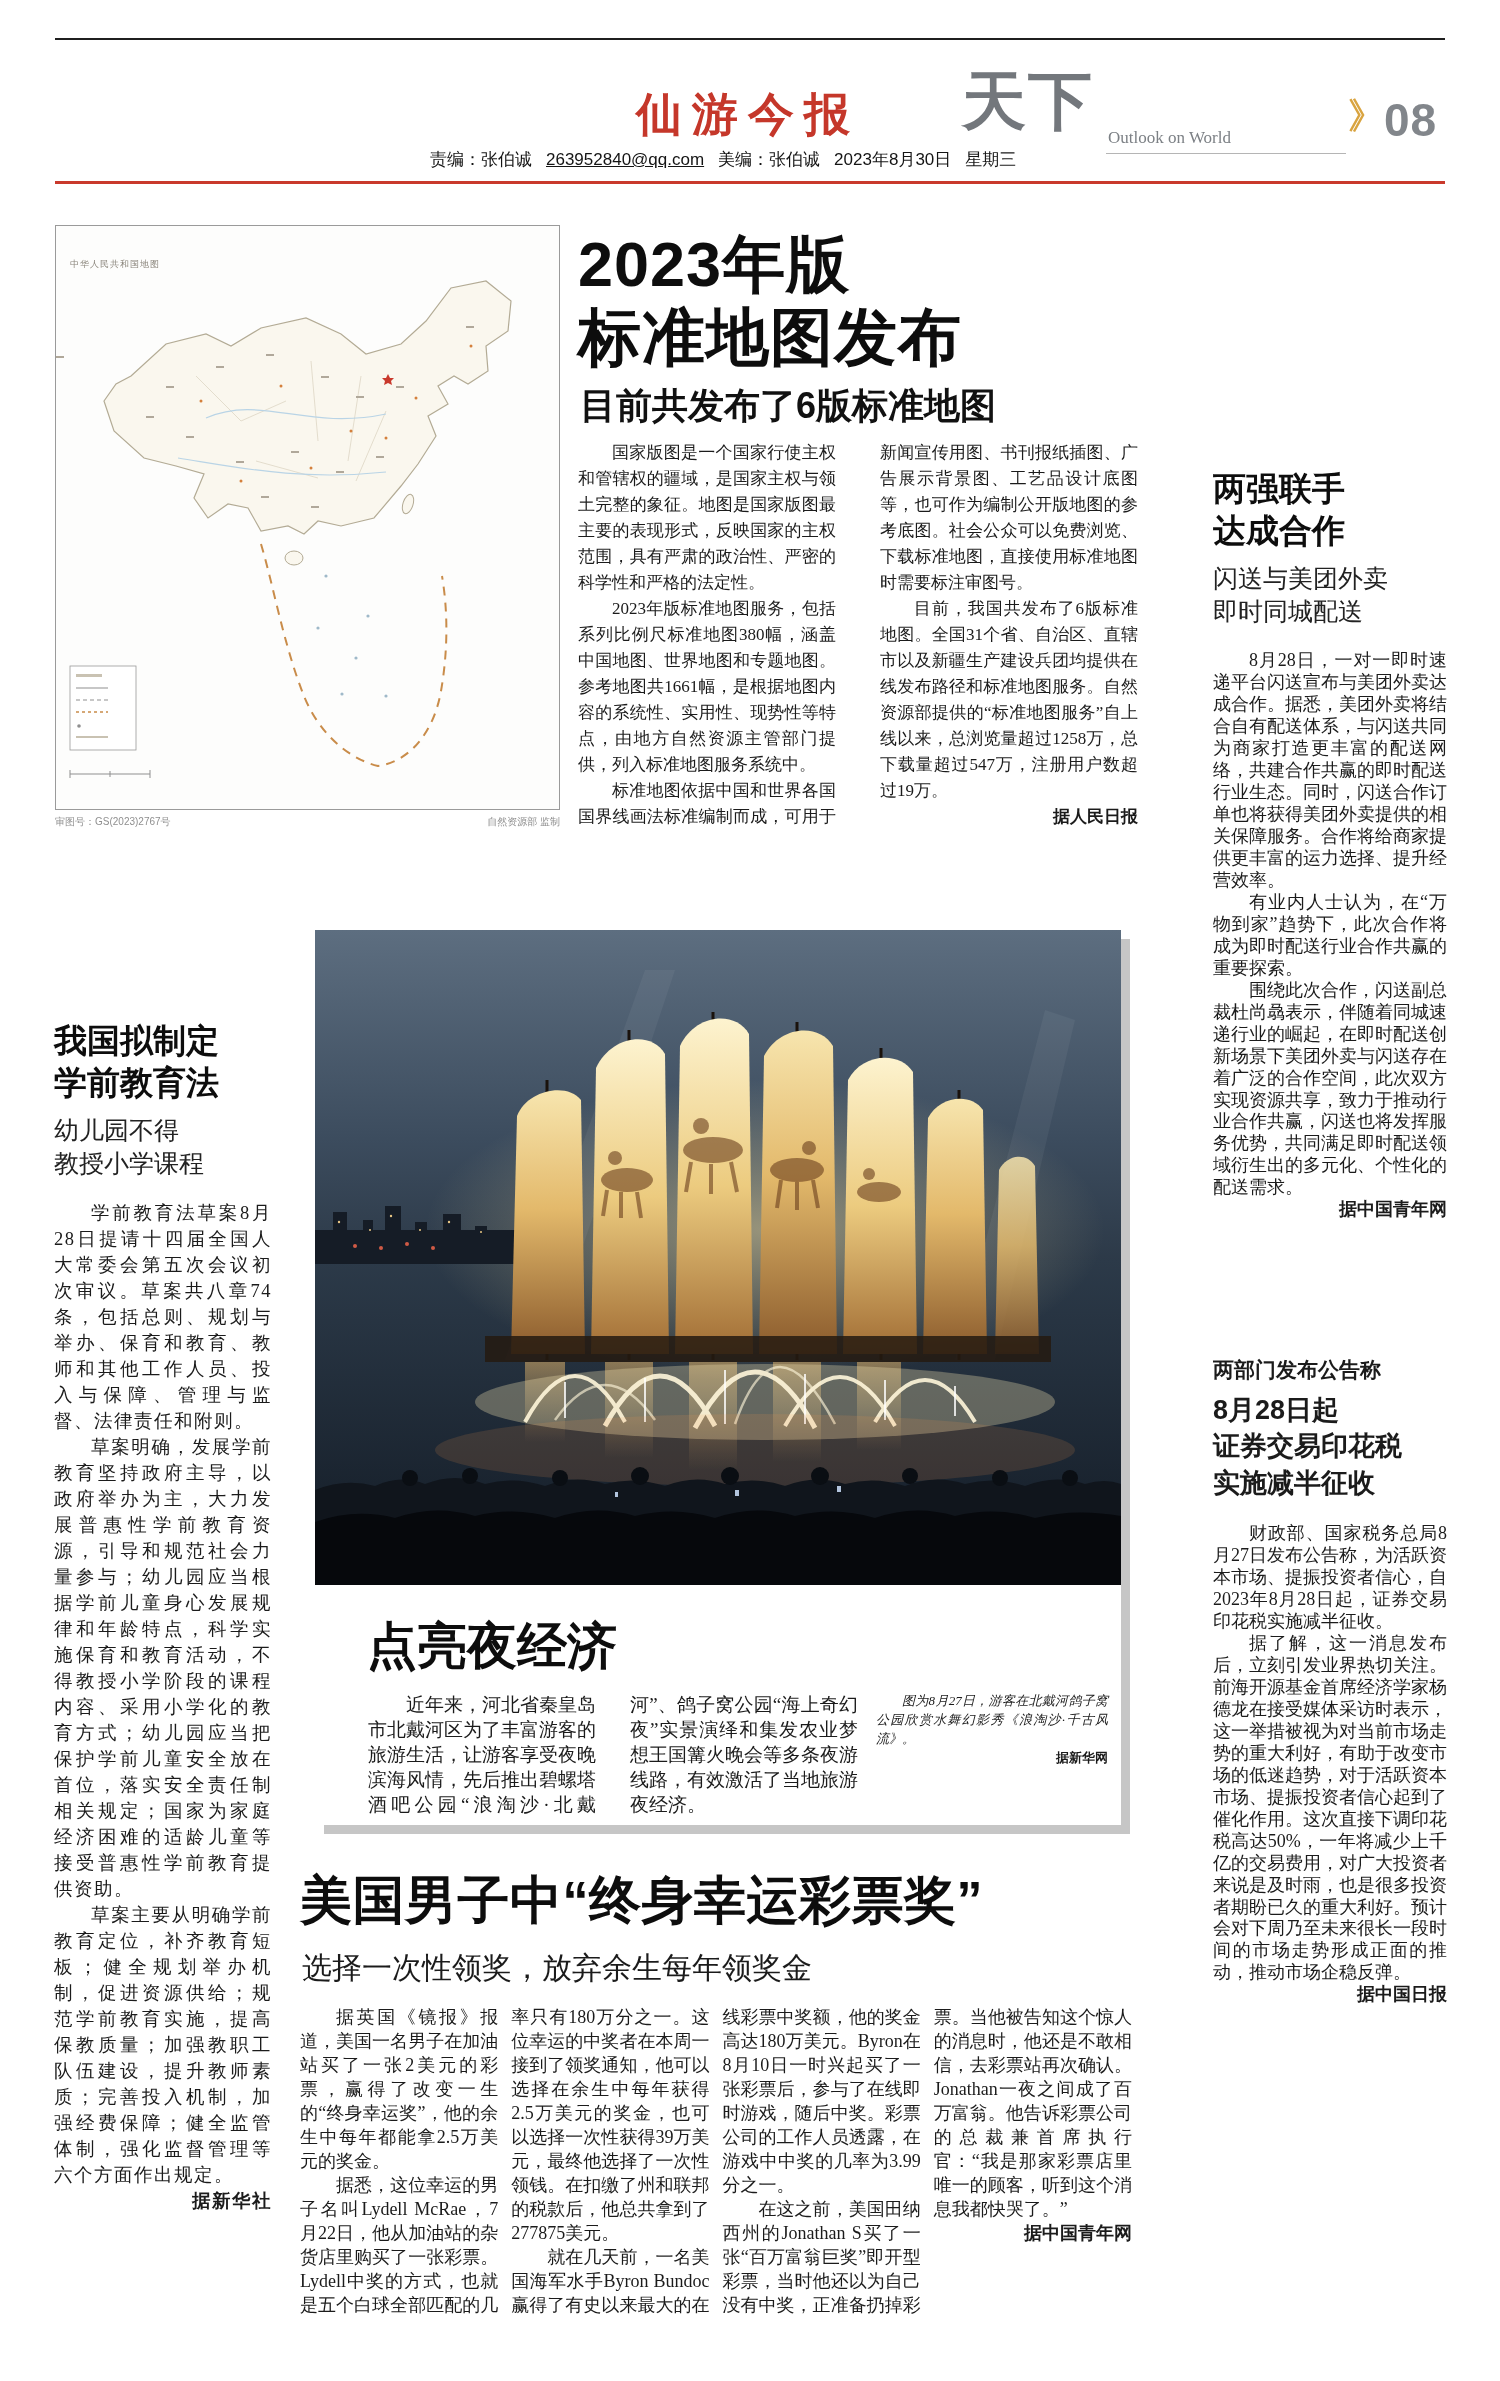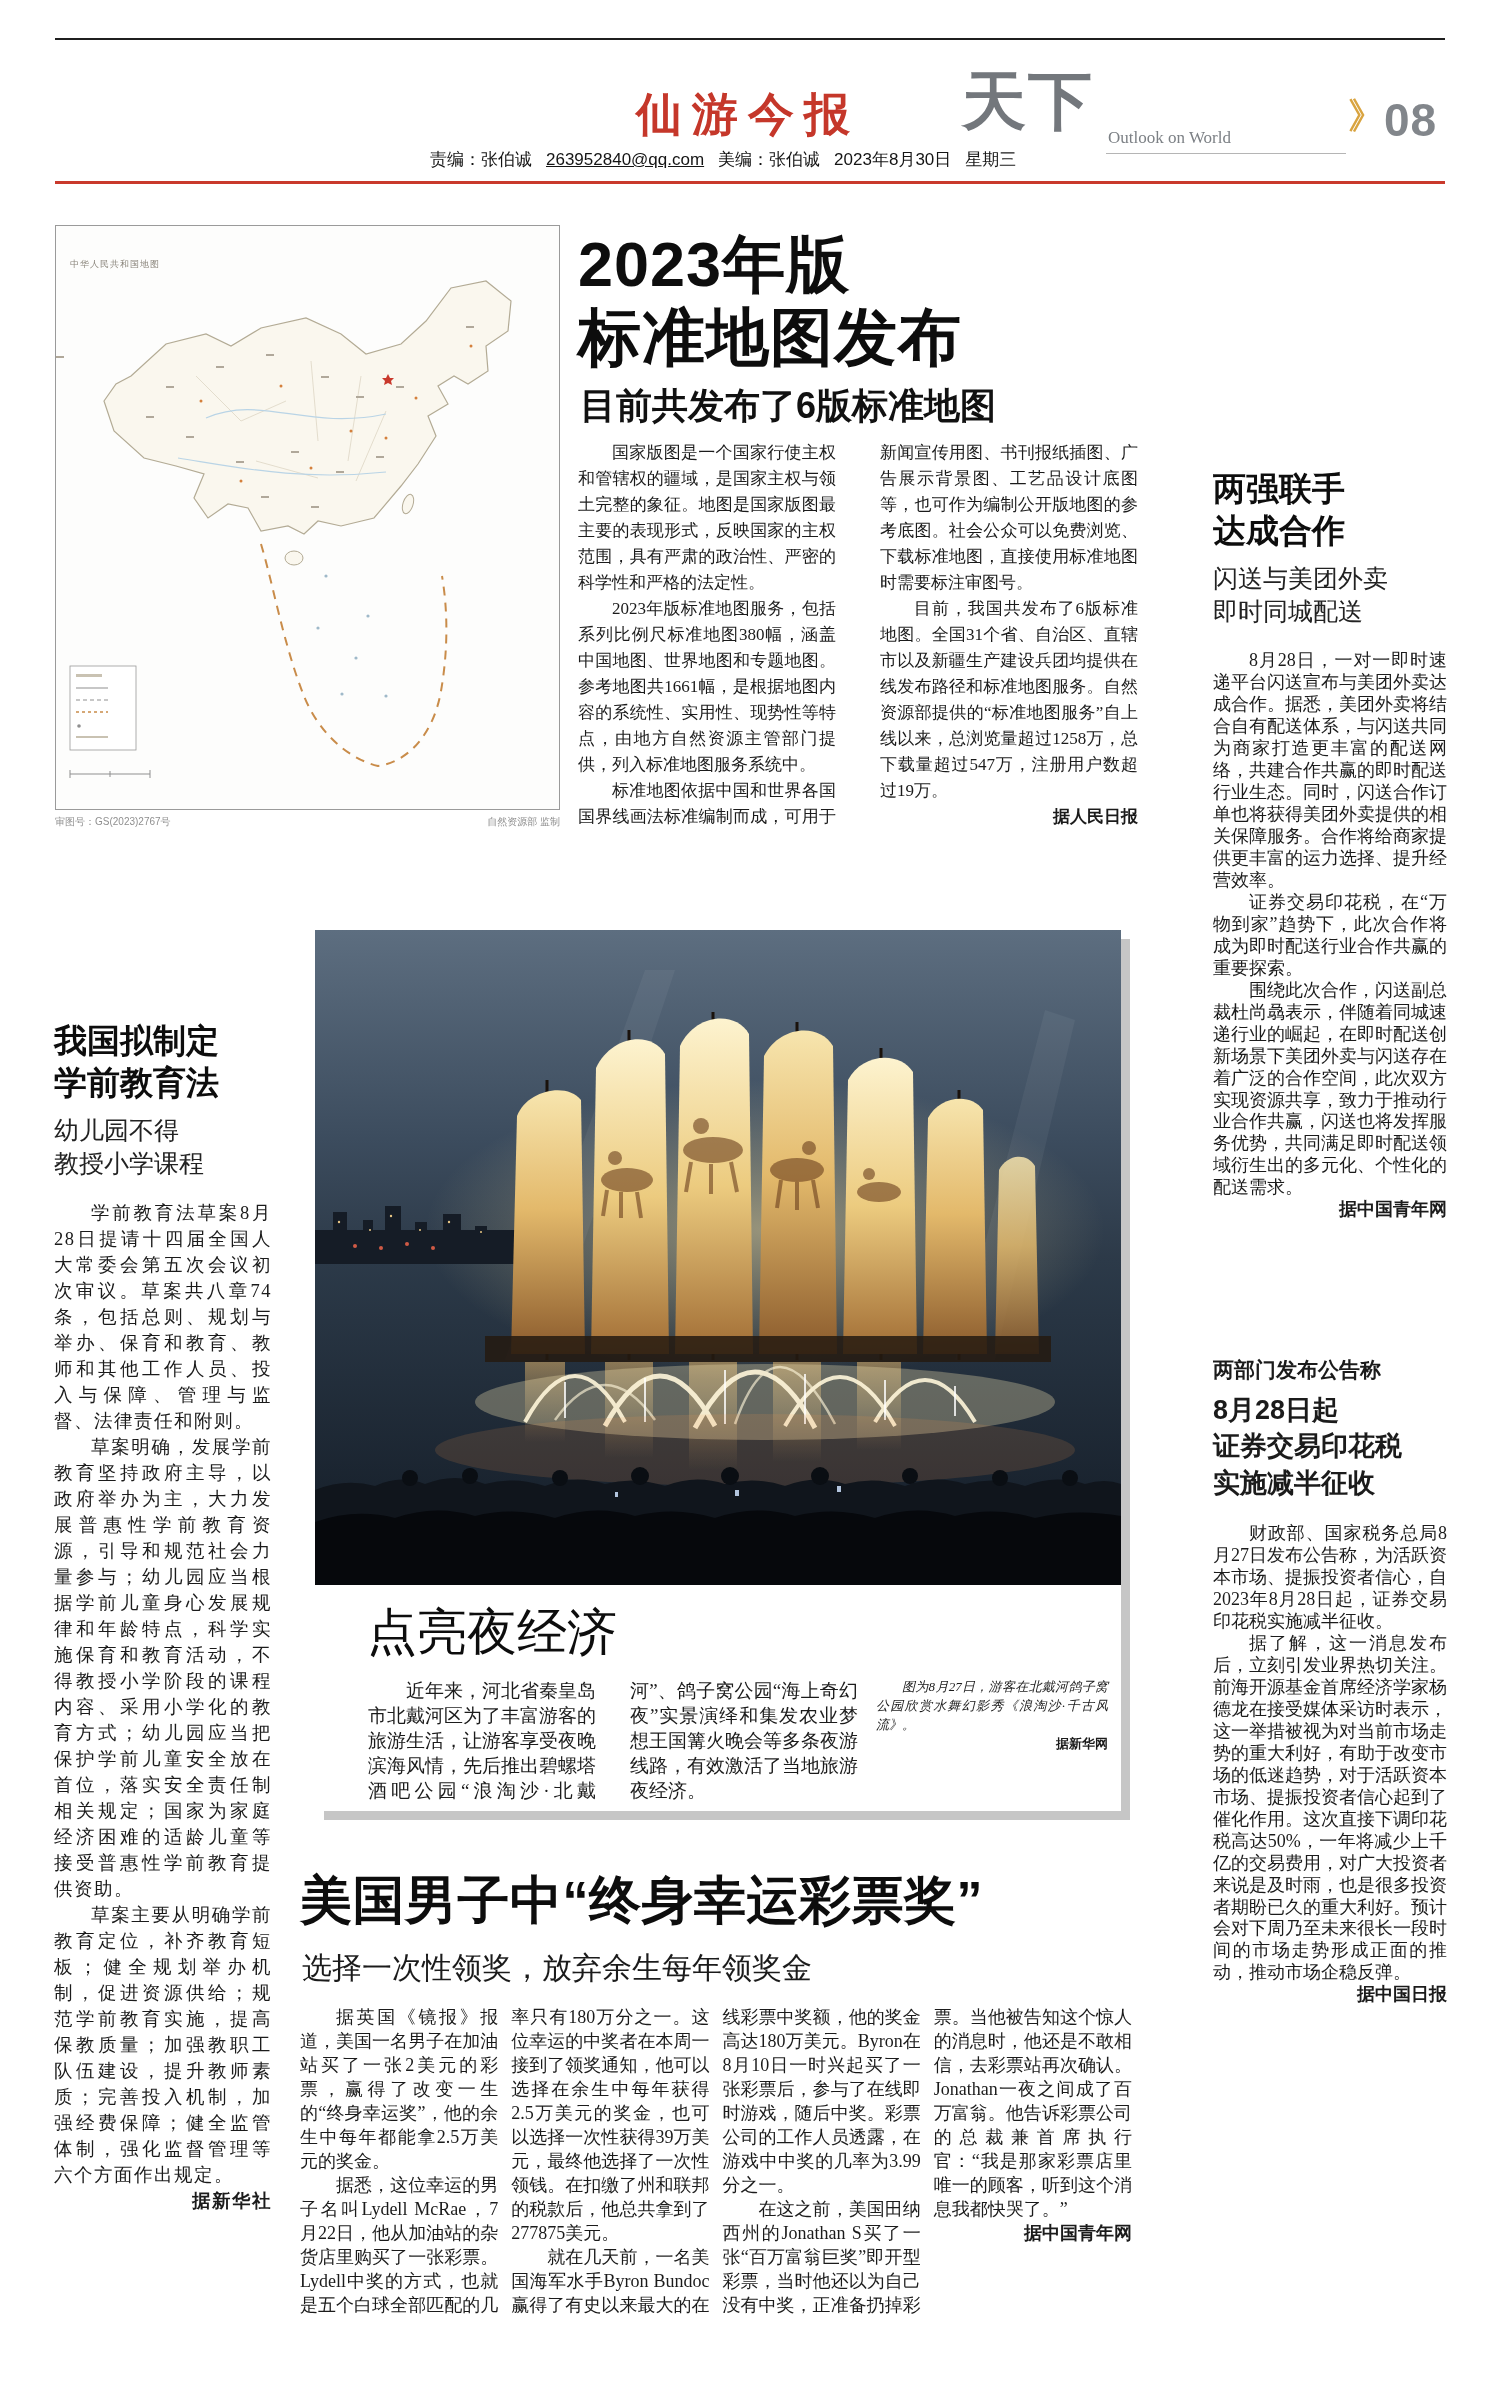--- a/index.html
+++ b/index.html
@@ -49,22 +49,22 @@
   .stamp{left:1213px;top:1356px;width:234px;}
   .kicker{font-family:"Liberation Sans",sans-serif;font-weight:700;font-size:21px;margin:0 0 8px 0;}
   .stamp-title{font-family:"Liberation Sans",sans-serif;font-weight:800;font-size:27px;
                line-height:1.35;margin:0;}
   
   .edu{left:54px;top:1020px;width:218px;}
   .edu-body{font-size:18.5px;line-height:26px;letter-spacing:1.5px;text-align:justify;margin-top:20px;}
   
   .night{left:315px;top:930px;width:806px;background:#fff;box-shadow:9px 9px 0 #c6c6c6;}
   .photo{width:806px;height:655px;display:block;}
-  .night-hl{font-family:"Liberation Sans",sans-serif;font-weight:400;font-size:50px;
-            color:#0d0d0d;margin:14px 0 0 52px;}
+  .night-hl{font-family:"Liberation Sans",sans-serif;font-weight:700;font-size:50px;
+            color:#0d0d0d;margin:28px 0 0 52px;}
   .night-cap{display:flex;padding:12px 0 8px 53px;}
   .cap-cols{width:490px;column-count:2;column-gap:34px;font-size:19px;line-height:25px;text-align:justify;}
   .cap-note{width:232px;margin-left:18px;font-style:italic;font-size:13px;line-height:1.45;text-align:justify;}
   
   .lottery{left:300px;top:1866px;width:832px;}
   .lot-hl{font-family:"Liberation Sans",sans-serif;font-weight:900;font-size:52px;
           color:#0d0d0d;margin:0;letter-spacing:0.5px;}
   .lot-sub{font-family:"Liberation Sans",sans-serif;font-weight:500;font-size:30px;margin:12px 0 0 2px;}
   .lot-body{margin-top:16px;column-count:4;column-gap:13px;font-size:18px;line-height:24px;text-align:justify;}
 </style>
@@ -189,21 +189,21 @@
     <h2 class="rcol-title">
       <div>两强联手</div>
       <div>达成合作</div>
     </h2>
     <h3 class="rcol-sub">
       <div>闪送与美团外卖</div>
       <div>即时同城配送</div>
     </h3>
     <div class="rcol-body">
       <p class="para">8月28日，一对一即时速递平台闪送宣布与美团外卖达成合作。据悉，美团外卖将结合自有配送体系，与闪送共同为商家打造更丰富的配送网络，共建合作共赢的即时配送行业生态。同时，闪送合作订单也将获得美团外卖提供的相关保障服务。合作将给商家提供更丰富的运力选择、提升经营效率。</p>
-      <p class="para">证券交易印花税，在“万物到家”趋势下，此次合作将成为即时配送行业合作共赢的重要探索。</p>
+      <p class="para">有业内人士认为，在“万物到家”趋势下，此次合作将成为即时配送行业合作共赢的重要探索。</p>
       <p class="para">围绕此次合作，闪送副总裁杜尚骉表示，伴随着同城速递行业的崛起，在即时配送创新场景下美团外卖与闪送存在着广泛的合作空间，此次双方实现资源共享，致力于推动行业合作共赢，闪送也将发挥服务优势，共同满足即时配送领域衍生出的多元化、个性化的配送需求。</p>
       <p class="attr">据中国青年网</p>
     </div>
   </article>
 
   <article class="abs edu">
     <h2 class="rcol-title">
       <div>我国拟制定</div>
       <div>学前教育法</div>
     </h2>

